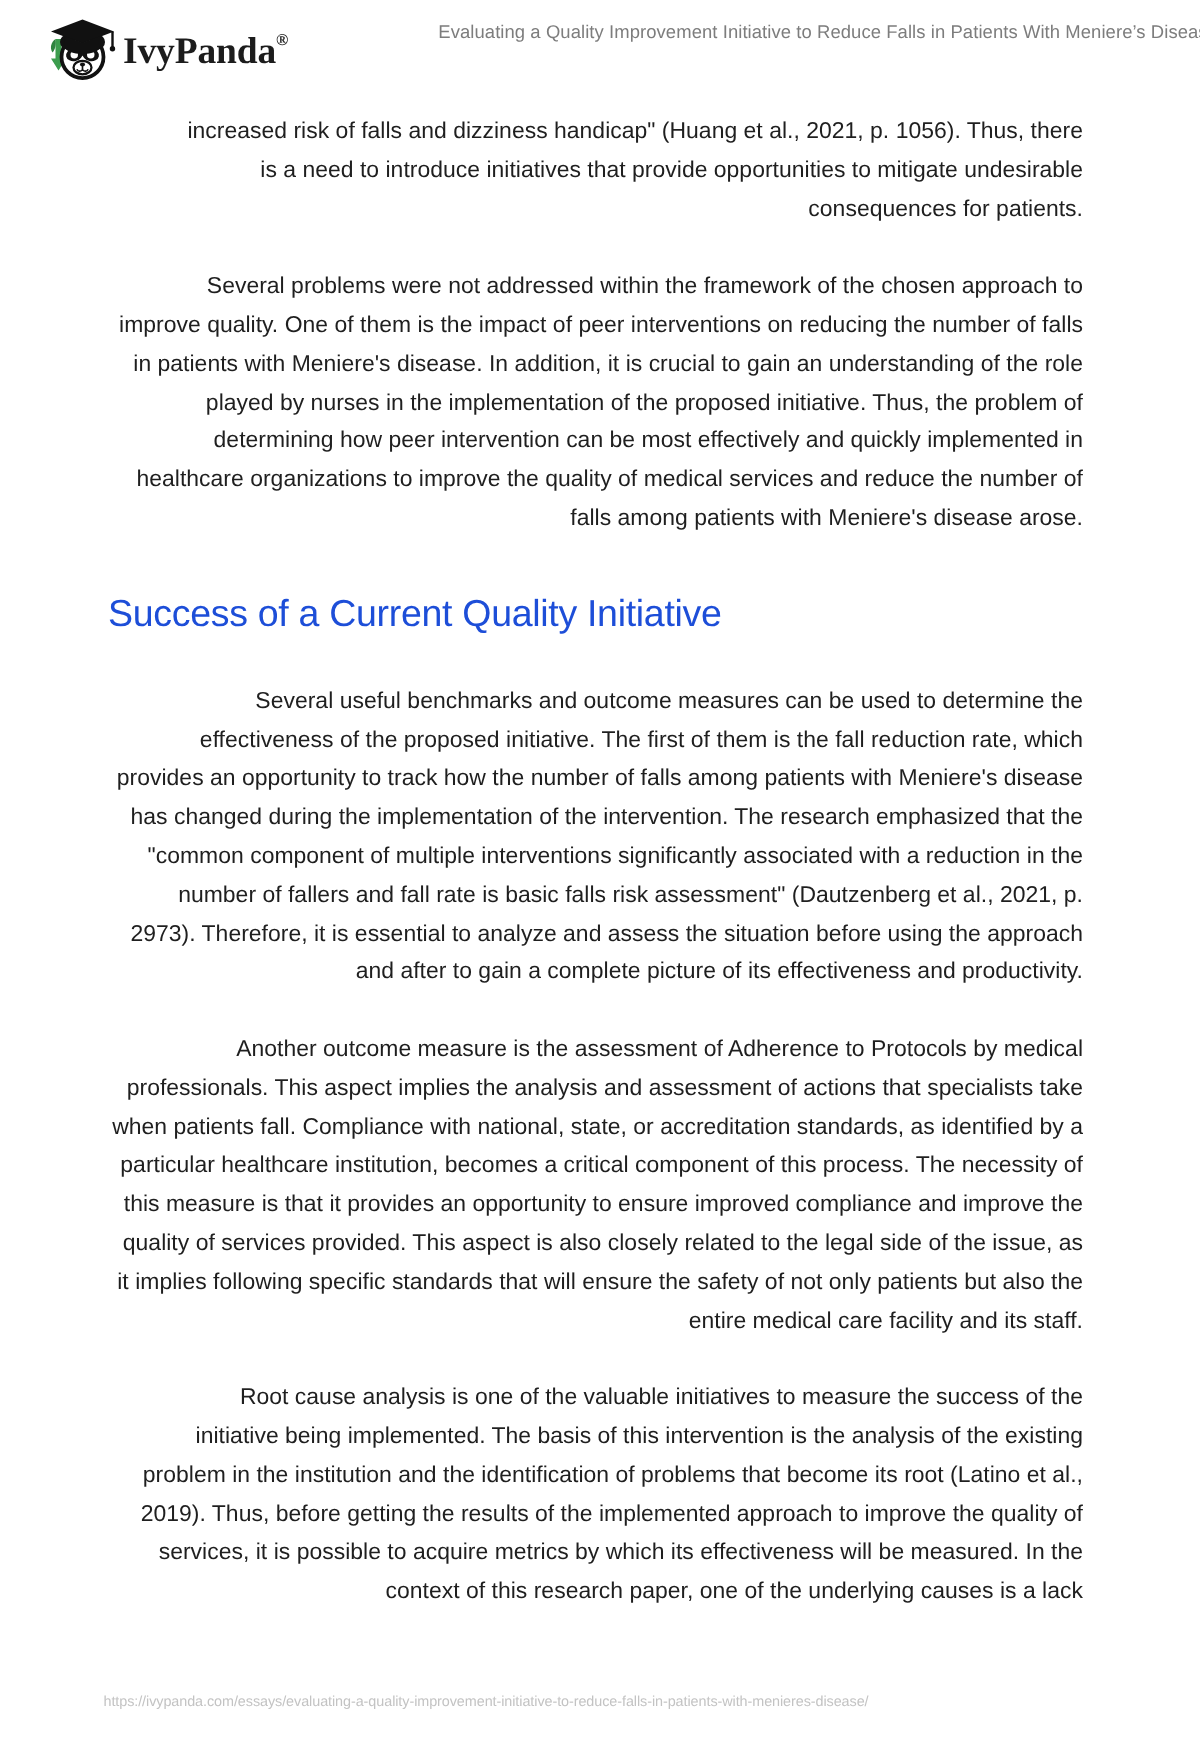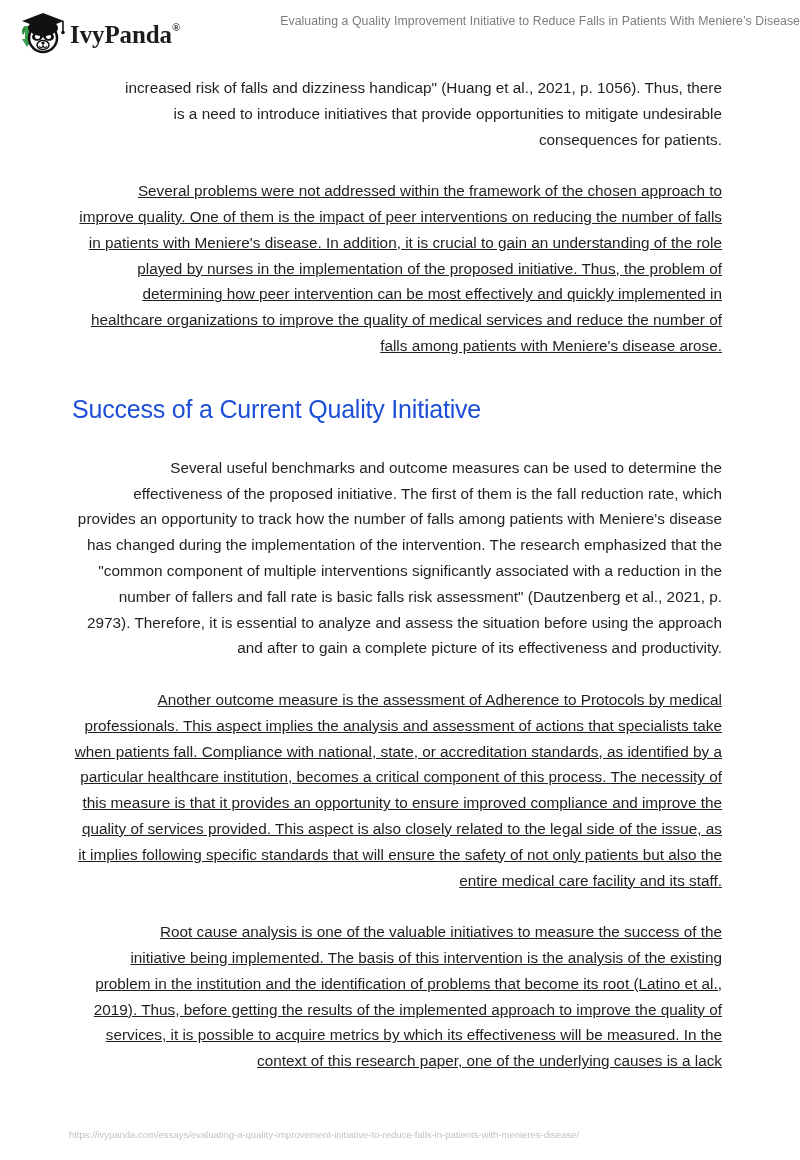--- a/index.html
+++ b/index.html
@@ -22,21 +22,21 @@
     width: 800px;
     height: 1160px;
     background: #ffffff;
     box-sizing: border-box;
   }
 
   
   .page-header {
     position: absolute;
     top: 0;
-    left: 0;
+    left: 12px;
     width: 740px;
     height: 66px;
     box-sizing: border-box;
   }
 
   .brand {
     position: absolute;
     left: 14px;
     top: 9px;
     display: flex;
@@ -99,21 +99,20 @@
     font-size: 15.3px;
     line-height: 25.8px;
     color: #1f1f1f;
     text-align: right;
     text-indent: 38px;
     letter-spacing: 0.01px;
   }
 
   .para + .para {
     margin-top: 25.8px;
-    text-decoration: underline;
   }
 
   .section-heading {
     margin: 0;
     padding: 0;
     font-size: 25px;
     line-height: 32px;
     font-weight: normal;
     color: #1d4ed8;
     letter-spacing: -0.2px;

